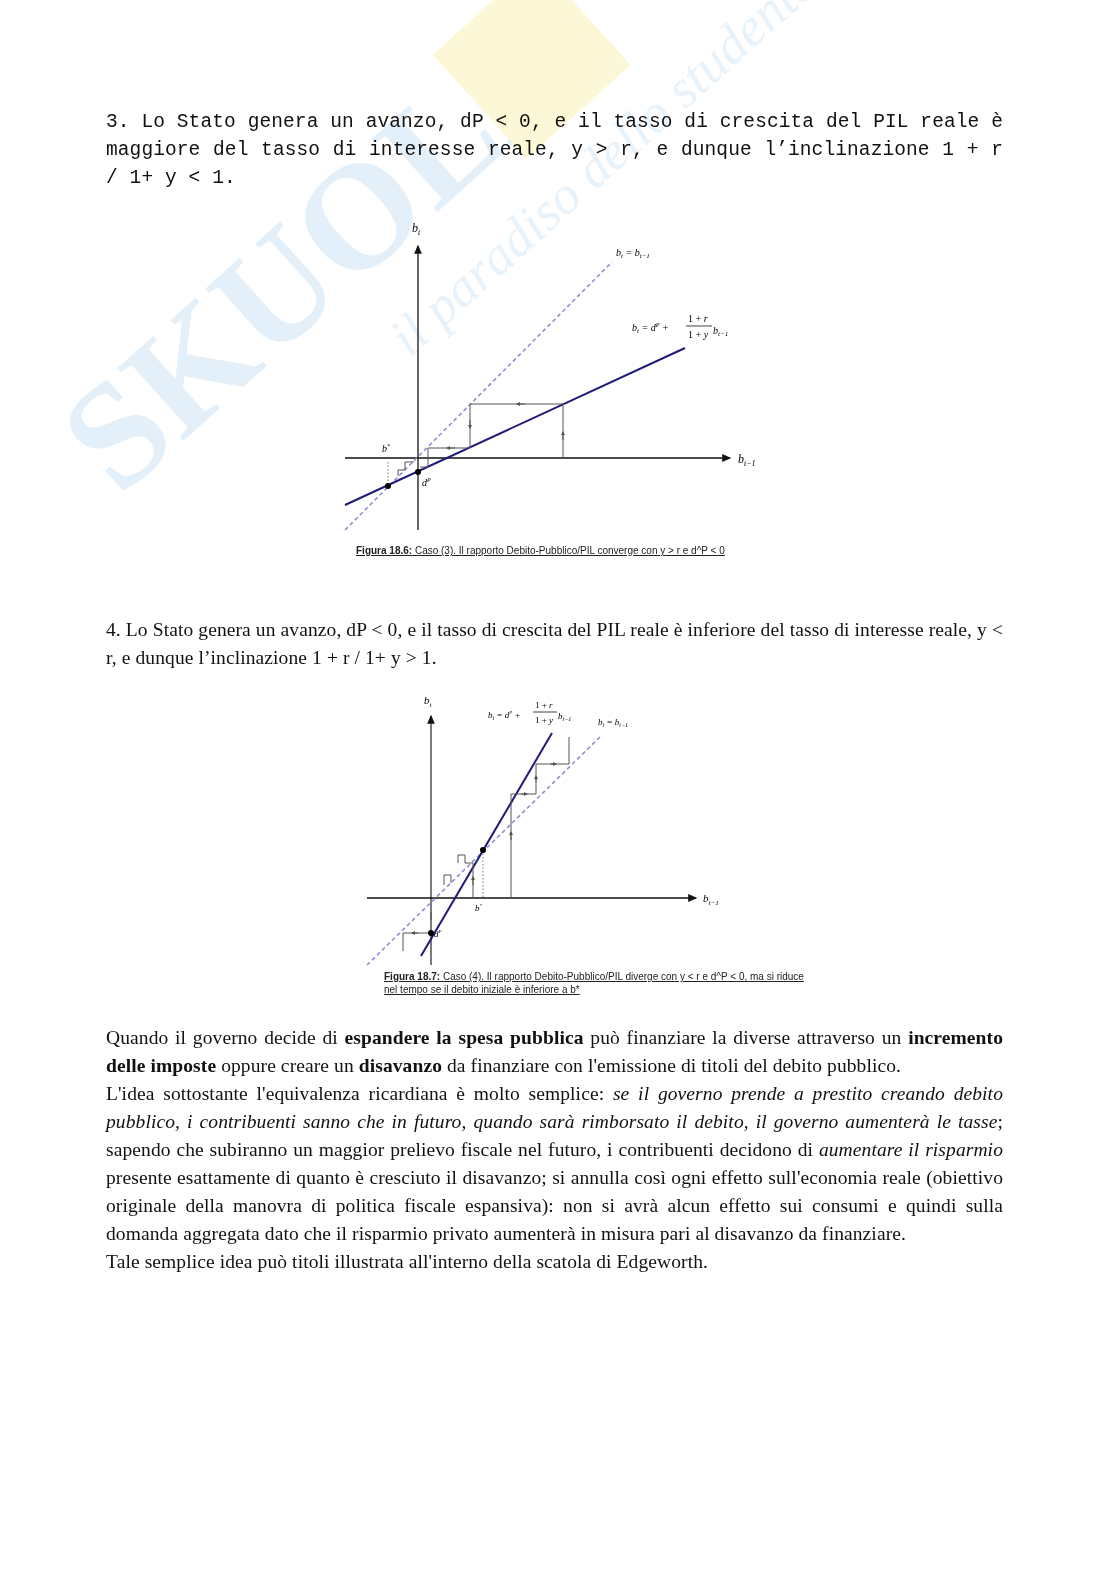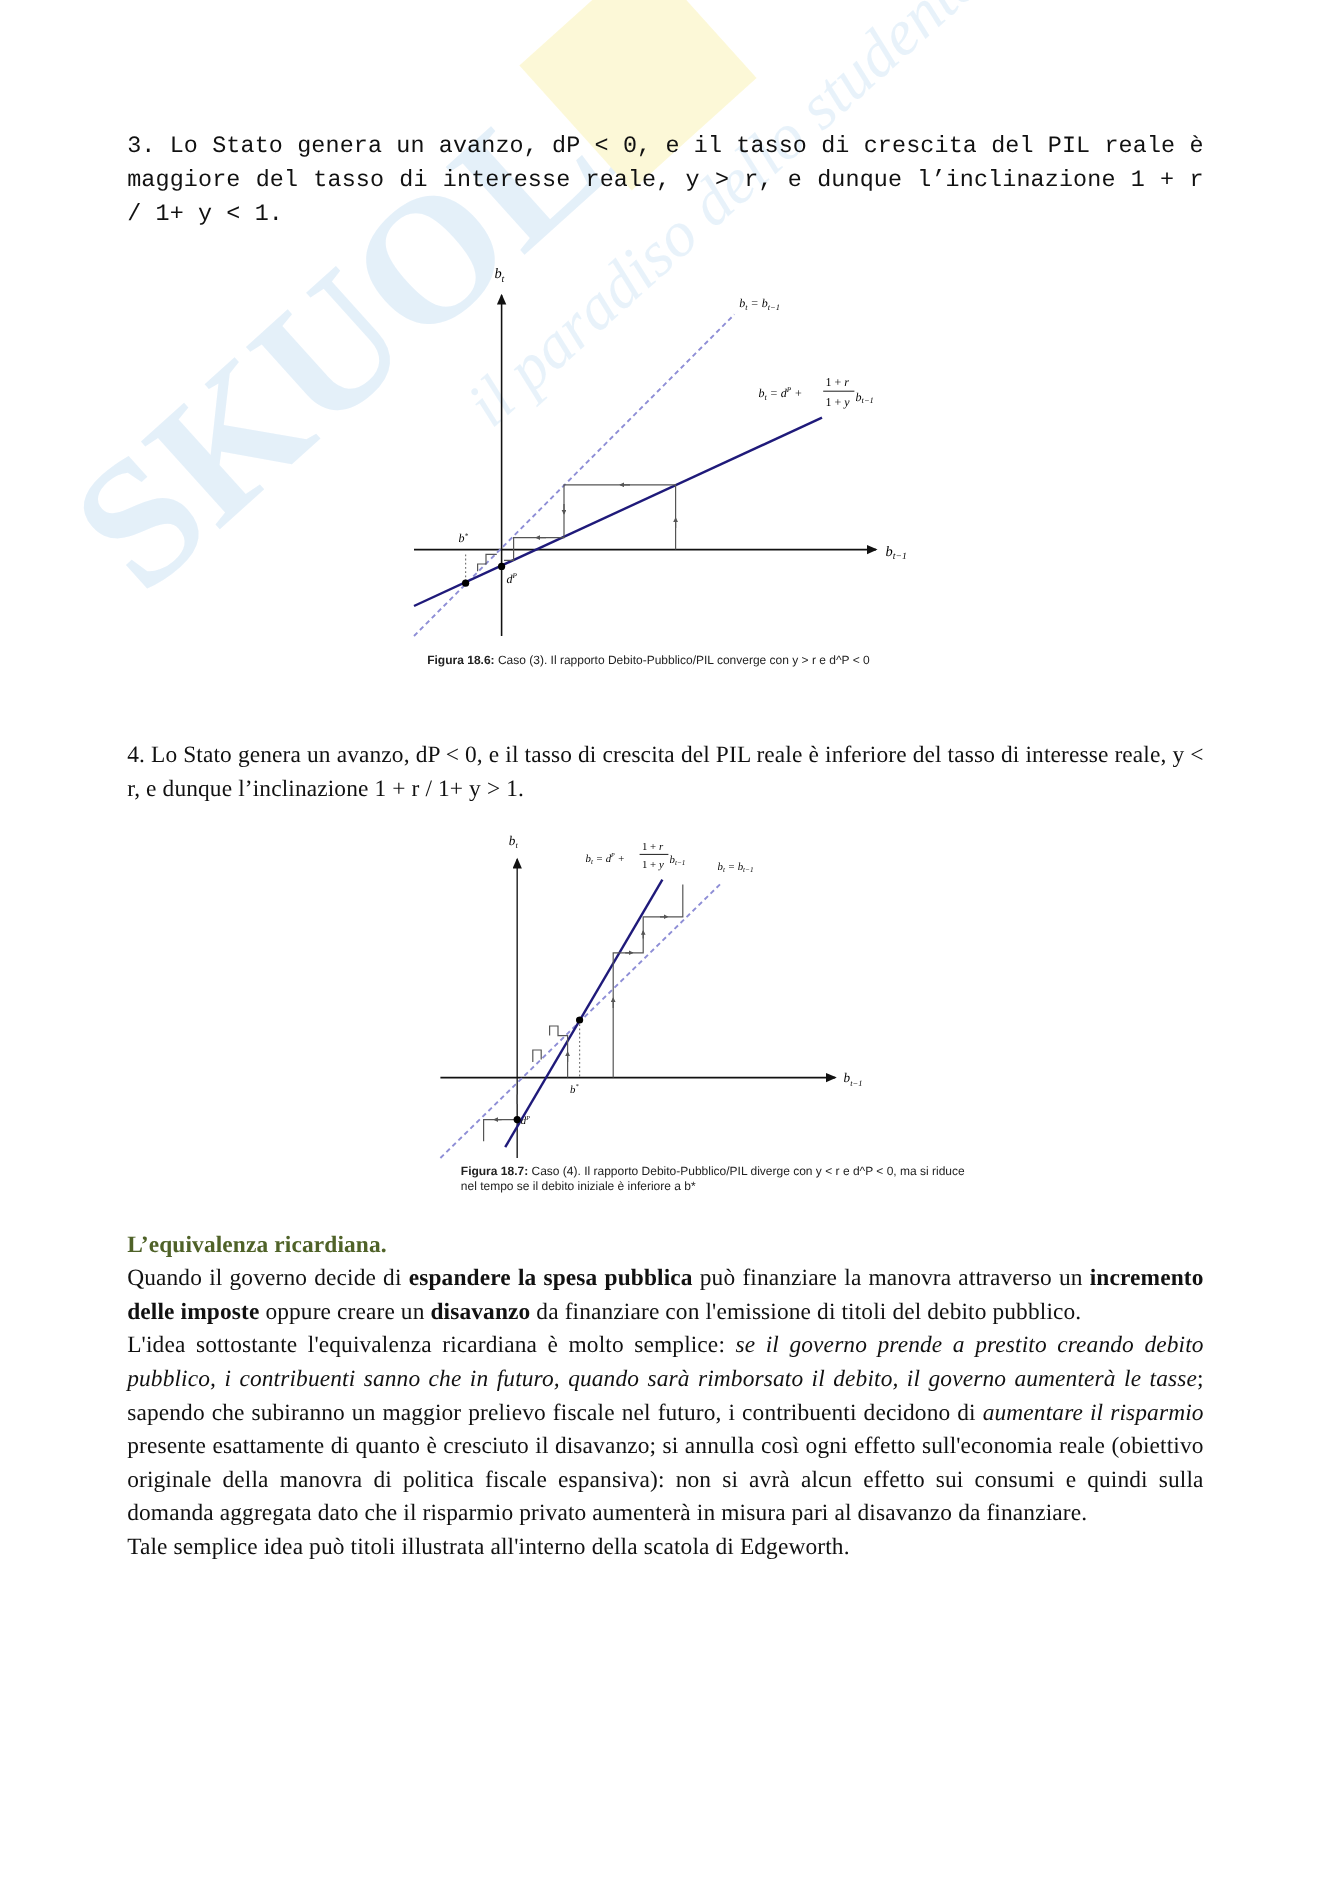--- a/index.html
+++ b/index.html
@@ -4,21 +4,21 @@
 <style>
   html, body { margin: 0; padding: 0; background: #ffffff; }
   body { width: 1116px; height: 1579px; position: relative; overflow: hidden;
          font-family: "Liberation Serif", "DejaVu Serif", serif; color: #111; }
   .watermark { position: absolute; left: 0; top: 0; width: 1116px; height: 1579px; pointer-events: none; }
   .para { position: absolute; left: 106px; width: 897px; font-size: 19.5px; line-height: 28px;
           text-align: justify; letter-spacing: 0.1px; }
   .para p { margin: 0; }
   .heading { color: #4f6228; font-weight: bold; font-size: 19.5px; line-height: 28px; margin: 0; }
   .fig { position: absolute; background: #fff; }
-  .caption { font-family: "Liberation Sans", "DejaVu Sans", sans-serif; font-size: 10px; color: #222; line-height: 13px; }
+  .caption { font-family: "Liberation Sans", "DejaVu Sans", sans-serif; font-size: 10px; color: #222; line-height: 13px; text-decoration: underline; }
   .caption b { font-weight: bold; }
   svg text { font-family: "Liberation Serif", "DejaVu Serif", serif; }
 </style>
 </head>
 <body>
 
 <svg class="watermark" viewBox="0 0 1116 1579">
   <g transform="translate(250,300) rotate(-42)" opacity="0.55">
     <text x="-230" y="60" font-family="Liberation Sans, sans-serif" font-weight="bold" font-size="150" fill="#cfe4f5">SKUOLA</text>
     <rect x="300" y="-60" width="140" height="140" fill="#fbf3b8" transform="rotate(0)"></rect>
@@ -120,17 +120,16 @@
     <text x="558" y="719" font-size="9" font-style="italic">b<tspan font-size="6" dy="2">t−1</tspan></text>
     <text x="475" y="911" font-size="9" font-style="italic">b<tspan font-size="5" dy="-4">*</tspan></text>
     <text x="434" y="937" font-size="9" font-style="italic">d<tspan font-size="5" dy="-4">P</tspan></text>
   </svg>
   <div class="caption" style="position:absolute; left:3px; top:284px; width:430px;margin-left:45px;">
     <b>Figura 18.7:</b><span> Caso (4). Il rapporto Debito-Pubblico/PIL diverge con y &lt; r e d^P &lt; 0, ma si riduce nel tempo se il debito iniziale è inferiore a b*</span>
   </div>
 </div>
 
 <div class="para" style="top:1024px;">
-  <p class="heading">L’equivalenza ricardiana.</p>
-  <p><span>Quando il governo decide di </span><b>espandere la spesa pubblica</b><span> può finanziare la manovra attraverso un </span><b>incremento delle imposte</b><span> oppure creare un </span><b>disavanzo</b><span> da finanziare con l'emissione di titoli del debito pubblico.</span></p>
+  <p><span>Quando il governo decide di </span><b>espandere la spesa pubblica</b><span> può finanziare la diverse attraverso un </span><b>incremento delle imposte</b><span> oppure creare un </span><b>disavanzo</b><span> da finanziare con l'emissione di titoli del debito pubblico.</span></p>
   <p><span>L'idea sottostante l'equivalenza ricardiana è molto semplice: </span><i>se il governo prende a prestito creando debito pubblico, i contribuenti sanno che in futuro, quando sarà rimborsato il debito, il governo aumenterà le tasse</i><span>; sapendo che subiranno un maggior prelievo fiscale nel futuro, i contribuenti decidono di </span><i>aumentare il risparmio</i><span> presente esattamente di quanto è cresciuto il disavanzo; si annulla così ogni effetto sull'economia reale (obiettivo originale della manovra di politica fiscale espansiva): non si avrà alcun effetto sui consumi e quindi sulla domanda aggregata dato che il risparmio privato aumenterà in misura pari al disavanzo da finanziare.</span></p>
   <p>Tale semplice idea può titoli illustrata all'interno della scatola di Edgeworth.</p>
 </div>
 
 </body></html>

